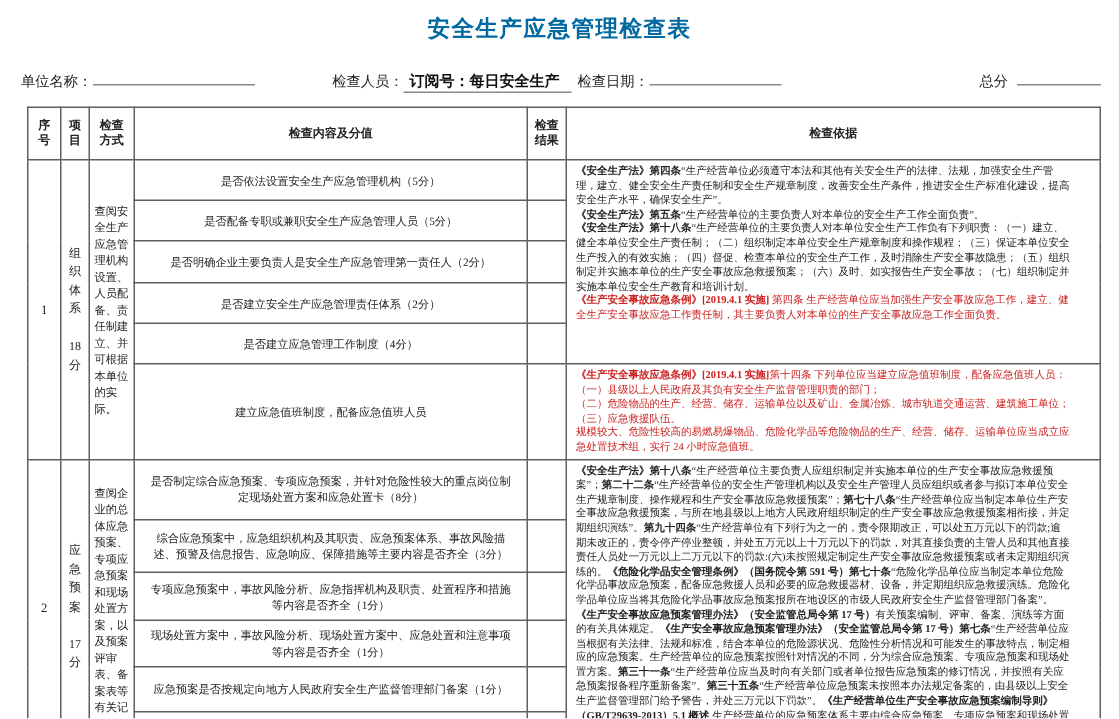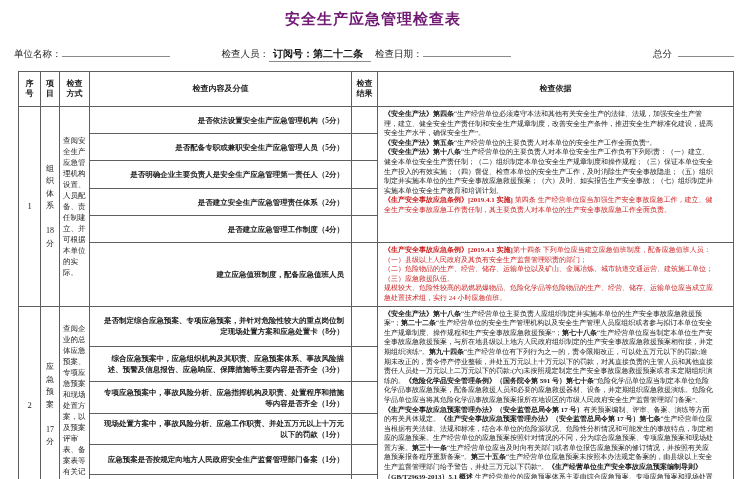--- a/index.html
+++ b/index.html
@@ -1,50 +1,50 @@
 <!DOCTYPE html>
 <html><head>
 <meta charset="utf-8">
 <style>
   html,body{margin:0;padding:0;background:#fff;}
   .page{position:relative;width:746px;height:479px;background:#fff;overflow:hidden;
         font-family:"Liberation Serif","DejaVu Serif",serif;color:#222;}
-  .title{margin-top:10px;text-align:center;font-size:15px;font-weight:700;letter-spacing:1px;color:#701a75;}
+  .title{margin-top:10px;text-align:center;font-size:15px;font-weight:700;letter-spacing:1px;color:#0369a1;}
   .info{display:flex;align-items:baseline;margin:17px 12px 9px 14px;font-size:9.5px;white-space:nowrap;text-align:right;}
   .fill{display:inline-block;border-bottom:1px solid #8a8a8a;height:10px;vertical-align:baseline;}
   .fill.w110{width:108px;} .fill.w90{width:88px;} .fill.w58{width:56px;}
   .inspector-val{display:inline-block;border-bottom:1px solid #8a8a8a;font-weight:700;font-size:10px;
         padding:0 8px 0 4px;color:#111;}
   .g2{margin-left:52px;} .g3{margin-left:4px;} .g4{margin-left:auto;margin-right:6px;}
   table{border-collapse:collapse;table-layout:fixed;width:715px;margin-left:18px;}
   col.c-no{width:22px;} col.c-proj{width:19px;} col.c-method{width:30px;}
   col.c-content{width:262px;} col.c-result{width:26px;} col.c-basis{width:356px;}
   th,td{border:1px solid #5f5f5f;color:#222;overflow:hidden;}
   th{font-size:8px;font-weight:700;text-align:center;white-space:pre-line;line-height:10px;padding:2px 1px;height:30px;}
   td.num{text-align:center;font-size:8.5px;font-weight:400;padding:0;}
   td.proj{text-align:center;font-size:8px;line-height:12.5px;white-space:pre-line;padding:2px 0;vertical-align:middle;}
   td.method{font-size:7.5px;line-height:11px;padding:3px 3px;text-align:left;word-break:break-all;vertical-align:middle;}
-  td.item{font-size:7.5px;line-height:11px;text-align:right;padding:2px 7px;vertical-align:middle;word-break:break-all;font-weight:bold;}
+  td.item{font-size:7.5px;line-height:11px;text-align:center;padding:2px 7px;vertical-align:middle;word-break:break-all;}
   td.result{padding:0;}
   td.basis{font-size:7px;line-height:9.6px;text-align:left;padding:3px 20px 2px 6px;vertical-align:top;
            word-break:break-all;white-space:pre-line;}
   .b{font-weight:700;} .r{color:#cc2222;}
 </style>
 </head>
 <body>
 
 <div class="page">
 
   <div class="title">安全生产应急管理检查表</div>
 
   <div class="info">
     <span>单位名称：</span>
       <span class="fill w110"></span>
     <span class="g2">检查人员：</span>
-      <span class="inspector-val">订阅号：第二十二条</span>
+      <span class="inspector-val">订阅号：每日安全生产</span>
     <span class="g3">检查日期：</span>
       <span class="fill w90"></span>
     <span class="g4">总分</span>
       <span class="fill w58"></span>
   </div>
 
   <table>
     <colgroup>
       <col class="c-no">
         <col class="c-proj">
@@ -126,21 +126,21 @@
     </tr>
     <tr style="height:34px;padding-left:36px;">
       <td class="item">综合应急预案中，应急组织机构及其职责、应急预案体系、事故风险描述、预警及信息报告、应急响应、保障措施等主要内容是否齐全（3分）</td>
       <td class="result"></td>
     </tr>
     <tr style="height:30px;">
       <td class="item">专项应急预案中，事故风险分析、应急指挥机构及职责、处置程序和措施等内容是否齐全（1分）</td>
       <td class="result"></td>
     </tr>
     <tr style="height:30px;">
-      <td class="item">现场处置方案中，事故风险分析、应急工作职责、并处五万元以上十万元以下的罚款（1分）</td>
+      <td class="item">现场处置方案中，事故风险分析、现场处置方案中、应急处置和注意事项等内容是否齐全（1分）</td>
       <td class="result"></td>
     </tr>
     <tr style="height:28px;">
       <td class="item">应急预案是否按规定向地方人民政府安全生产监督管理部门备案（1分）</td>
       <td class="result"></td>
     </tr>
     <tr style="height:28px;">
       <td class="item">应急预案公布前是否经过了评审或论证（1分）</td>
       <td class="result"></td>
     </tr>

